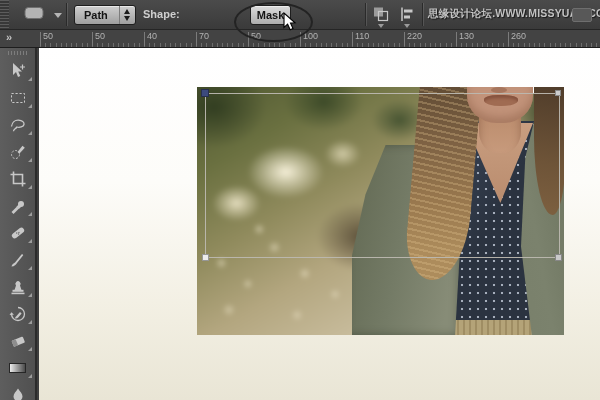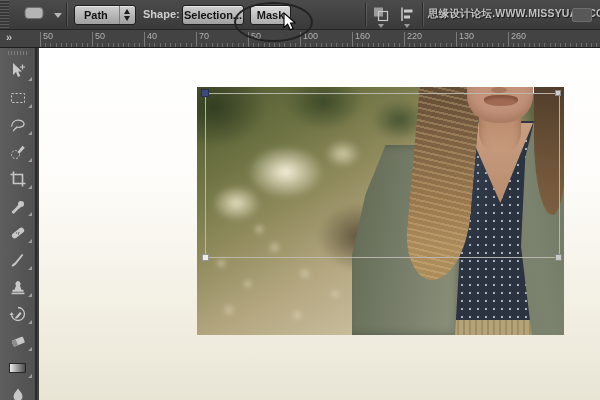--- a/index.html
+++ b/index.html
@@ -144,21 +144,20 @@
 
     <div class="ob-sep" style="left:66px"></div>
 
     <div class="ps-btn" id="path-select">
       <span>Path</span>
       <span class="stepper"></span>
     </div>
 
     <span id="make-label">Shape:</span>
 
-    <div class="ps-btn" id="btn-selection">Selection...</div>
     <div class="ps-btn" id="btn-mask">Mask</div>
 
     <div class="ob-sep" style="left:365px"></div>
 
     <div class="ob-icon" style="left:372px">
       <svg width="18" height="17" viewBox="0 0 18 17">
         <rect x="2" y="1.5" width="9" height="9" fill="#9b9b9b"></rect>
         <rect x="6.5" y="5.5" width="9" height="9" fill="none" stroke="#c8c8c8" stroke-width="1.2"></rect>
       </svg>
     </div>
@@ -200,21 +199,21 @@
     <div class="rtick" style="left:248px">
         <i></i>
         <span>50</span>
       </div>
     <div class="rtick" style="left:300px">
         <i></i>
         <span>100</span>
       </div>
     <div class="rtick" style="left:352px">
         <i></i>
-        <span>160</span>
+        <span>110</span>
       </div>
     <div class="rtick" style="left:404px">
         <i></i>
         <span>220</span>
       </div>
     <div class="rtick" style="left:456px">
         <i></i>
         <span>130</span>
       </div>
     <div class="rtick" style="left:508px">

